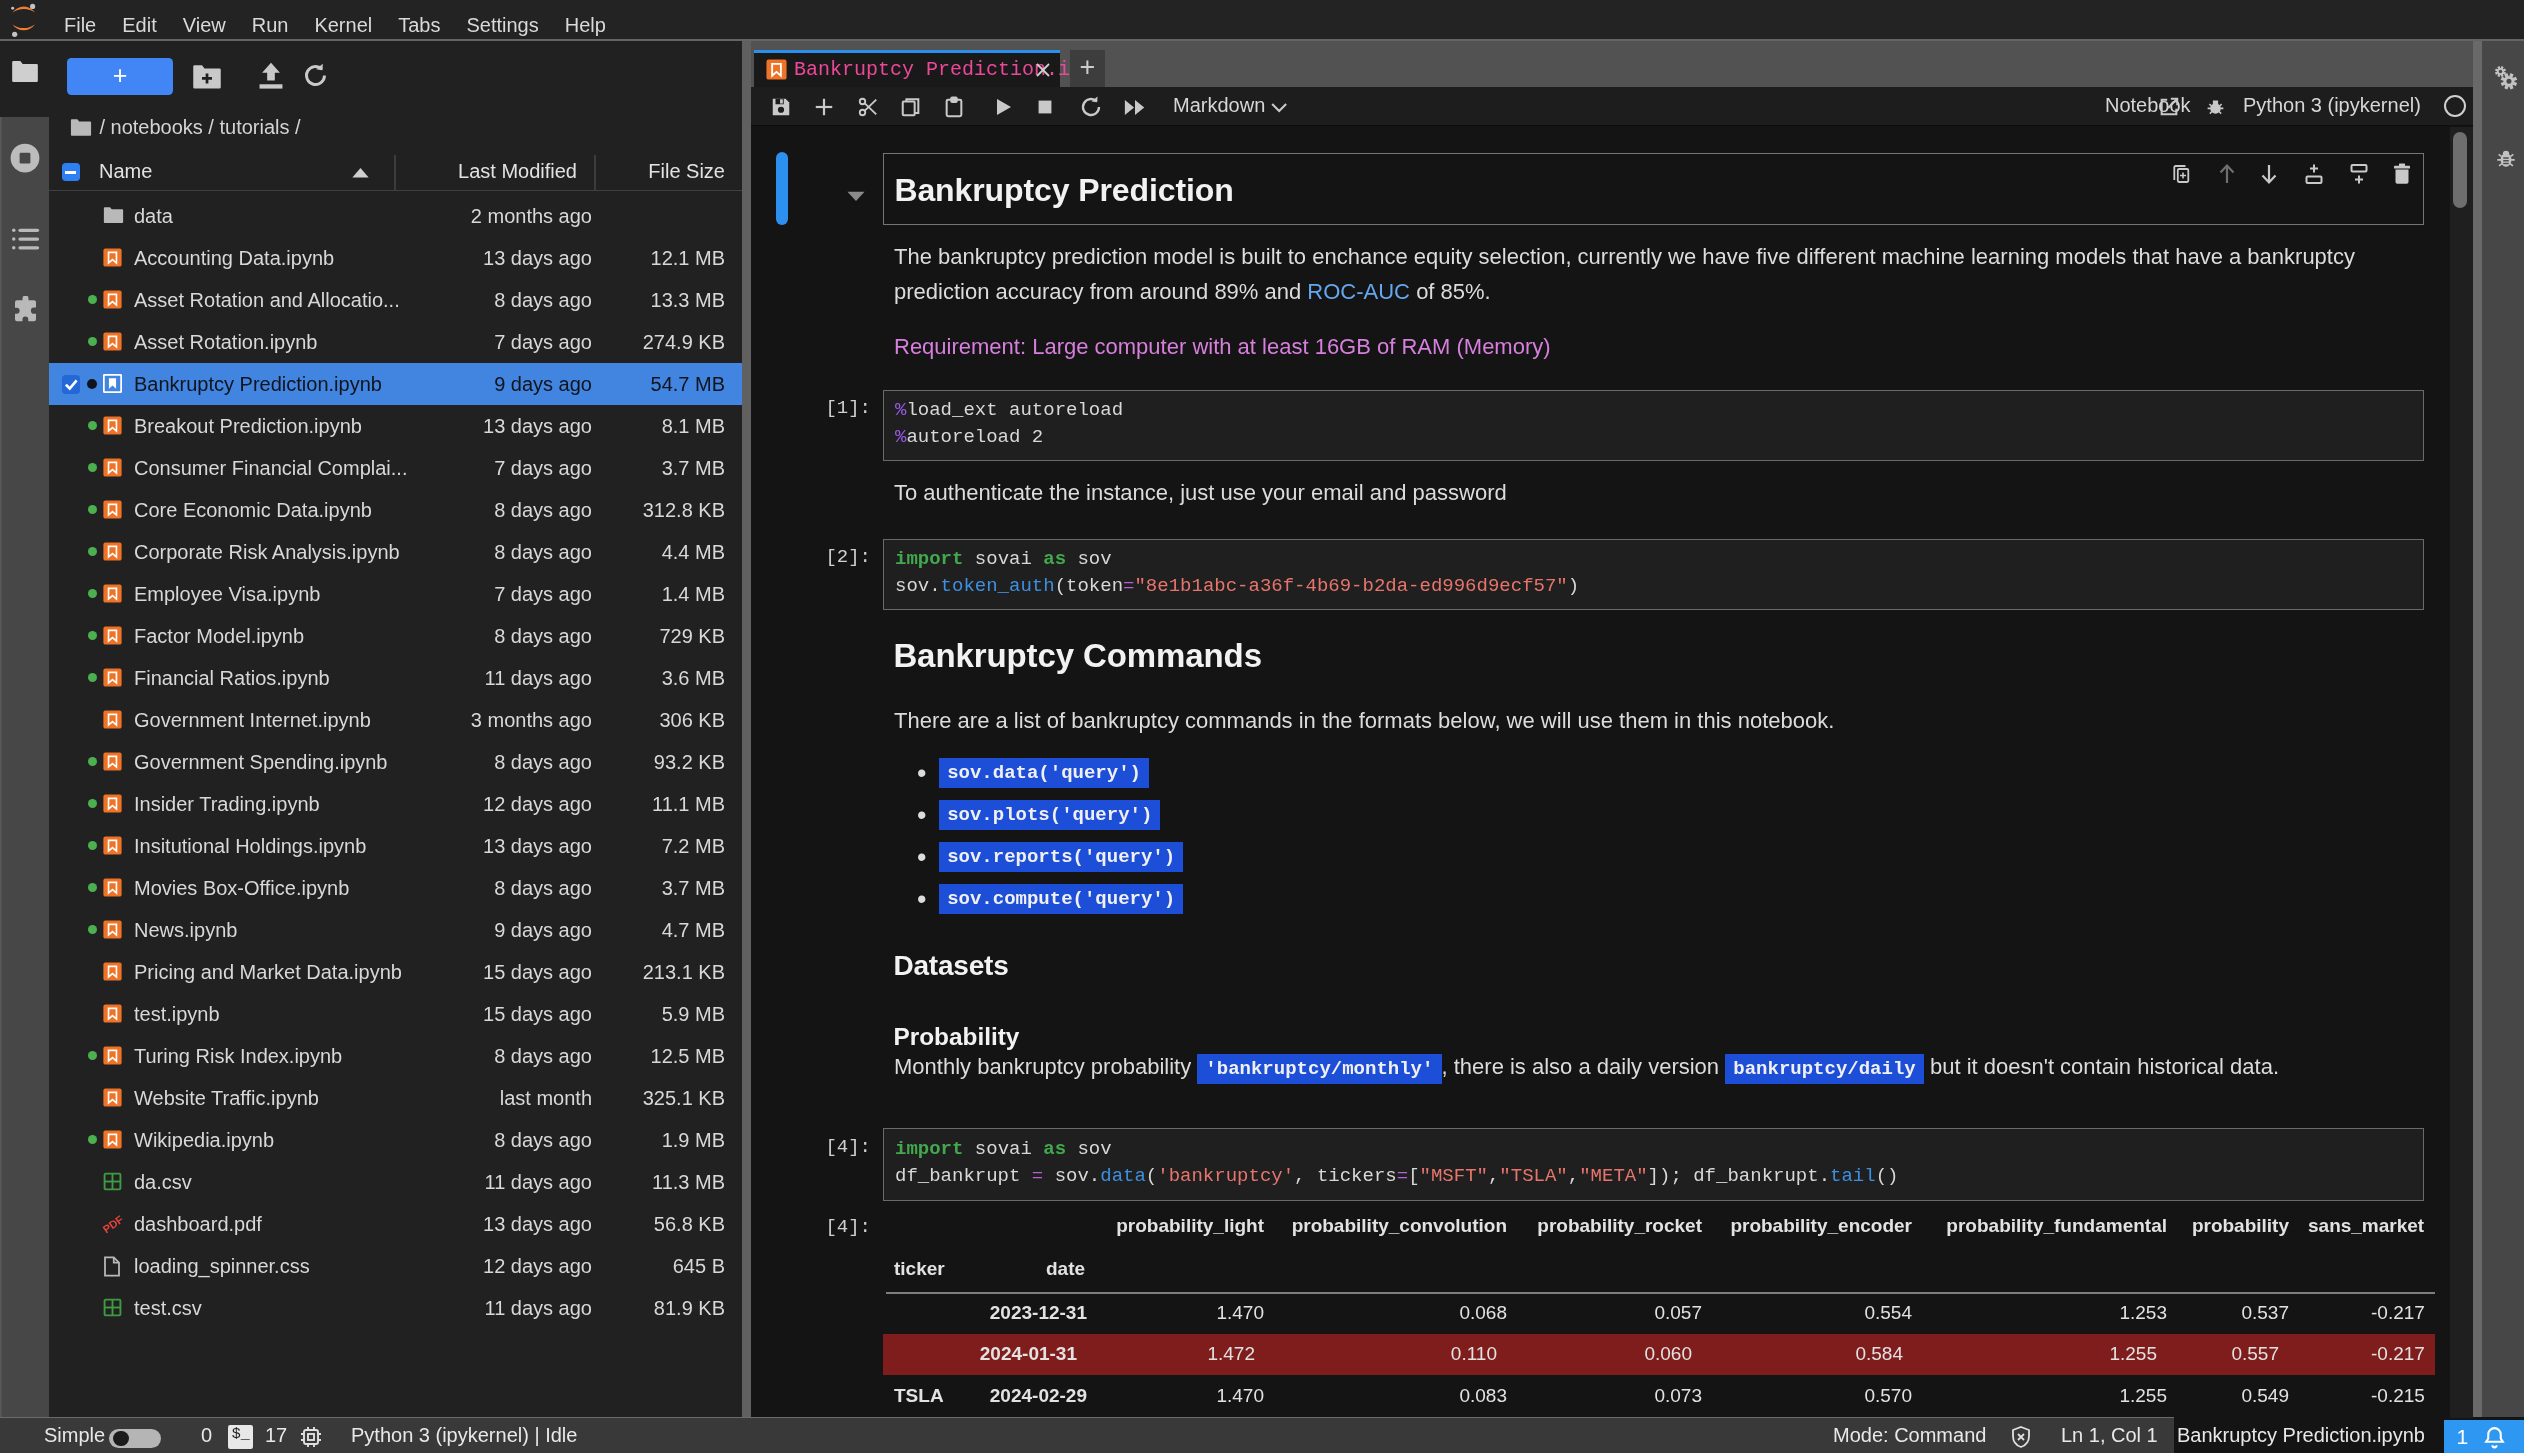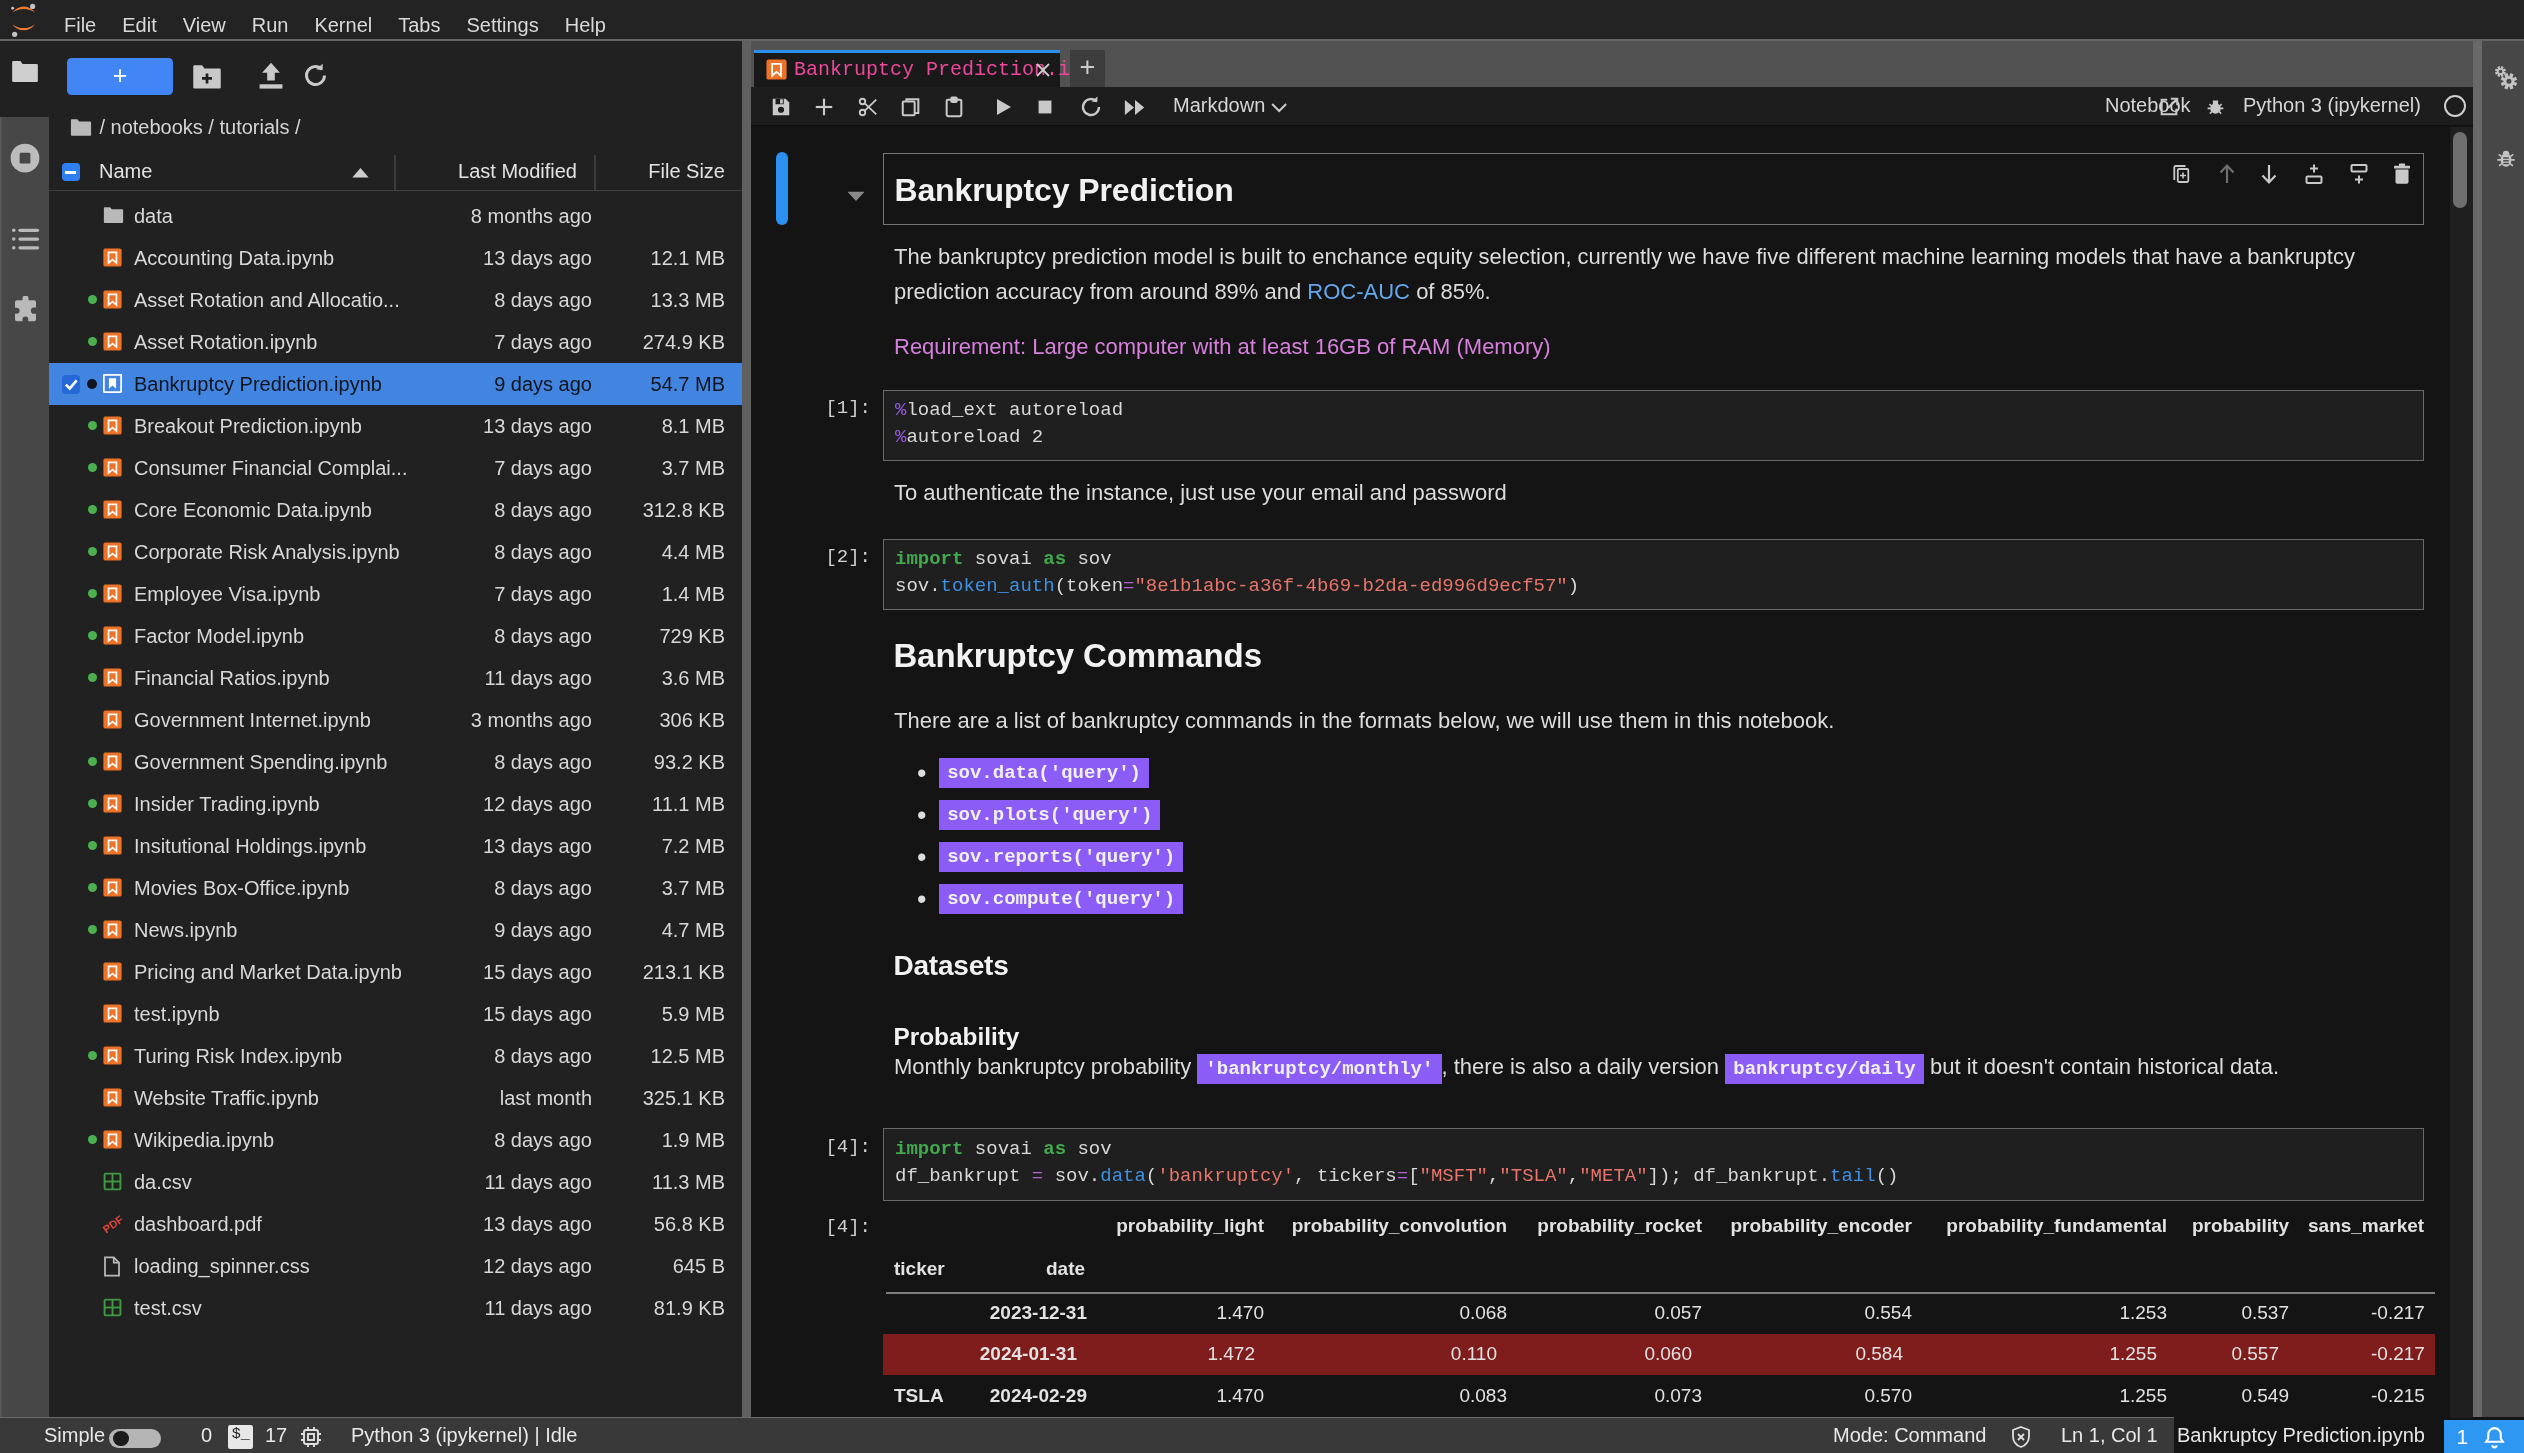--- a/index.html
+++ b/index.html
@@ -49,21 +49,21 @@
 .prompt { position:absolute; font-family:"Liberation Mono",monospace; font-size:19px; color:#d0d0d0; text-align:right; width:111px; left:-123px; }
 .code { font-family:"Liberation Mono",monospace; font-size:19px; color:#d8d8d8; line-height:27px; white-space:pre; }
 .md { color:#dcdcdc; font-size:22px; white-space:nowrap; }
 .kw { color:#41a84d; font-weight:bold; }
 .op { color:#b75fd4; }
 .str { color:#e8756c; }
 .fn { color:#3d8fe0; }
 .magic { color:#9b59e8; }
 .bli { display:flex; align-items:center; height:42px; }
 .bdot { color:#dcdcdc; font-size:27px; margin-right:12.6px; }
-.chip { background:#8b5cf6; font-family:"Liberation Mono",monospace; font-weight:bold; font-size:19px; color:#f0f0f0; padding:3.7px 8.1px; }
+.chip { background:#1d4ed8; font-family:"Liberation Mono",monospace; font-weight:bold; font-size:19px; color:#f0f0f0; padding:3.7px 8.1px; }
 
 
 #rightstrip { position:absolute; left:2482px; top:40px; width:43px; height:1377px; background:#474747; }
 #rightdiv { position:absolute; left:2473px; top:40px; width:9px; height:1377px; background:#696969; }
 
 
 #statusbar { position:absolute; left:0; top:1417px; width:2174px; height:37px; background:#393939; border-top:1.5px solid #6b6b6b; color:#e8e8e8; font-size:20px; }
 #statusbar .it { position:absolute; top:0; line-height:35px; white-space:nowrap; }
 </style>
 </head>
@@ -145,21 +145,21 @@
     <div class="sep" style="left:545px;"></div>
     <span class="abs" style="right:165px;top:7.4px;">Last Modified</span>
     <span class="abs" style="right:17px;top:7.4px;">File Size</span>
   </div>
   <div id="filelist">
 <div class="frow">
         <svg class="ficon" width="21" height="18" viewBox="0 0 24 20">
           <path d="M1 2 Q1 1 2 1 L8 1 L10 3.5 L22 3.5 Q23 3.5 23 4.5 L23 18 Q23 19 22 19 L2 19 Q1 19 1 18 Z" fill="#b9b9b9"></path>
         </svg>
         <span class="nm">data</span>
-        <span class="dt">8 months ago</span>
+        <span class="dt">2 months ago</span>
       </div>
 <div class="frow">
         <svg class="ficon" width="19" height="19" viewBox="0 0 24 24">
           <rect x="0.5" y="0.5" width="23" height="23" rx="2.5" fill="#ee7326"></rect>
           <path d="M7 5.5 h10 v13.5 l-5 -4.3 l-5 4.3 Z" fill="none" stroke="#fff" stroke-width="2.1"></path>
         </svg>
         <span class="nm">Accounting Data.ipynb</span>
         <span class="dt">13 days ago</span>
         <span class="sz">12.1 MB</span>
       </div>

